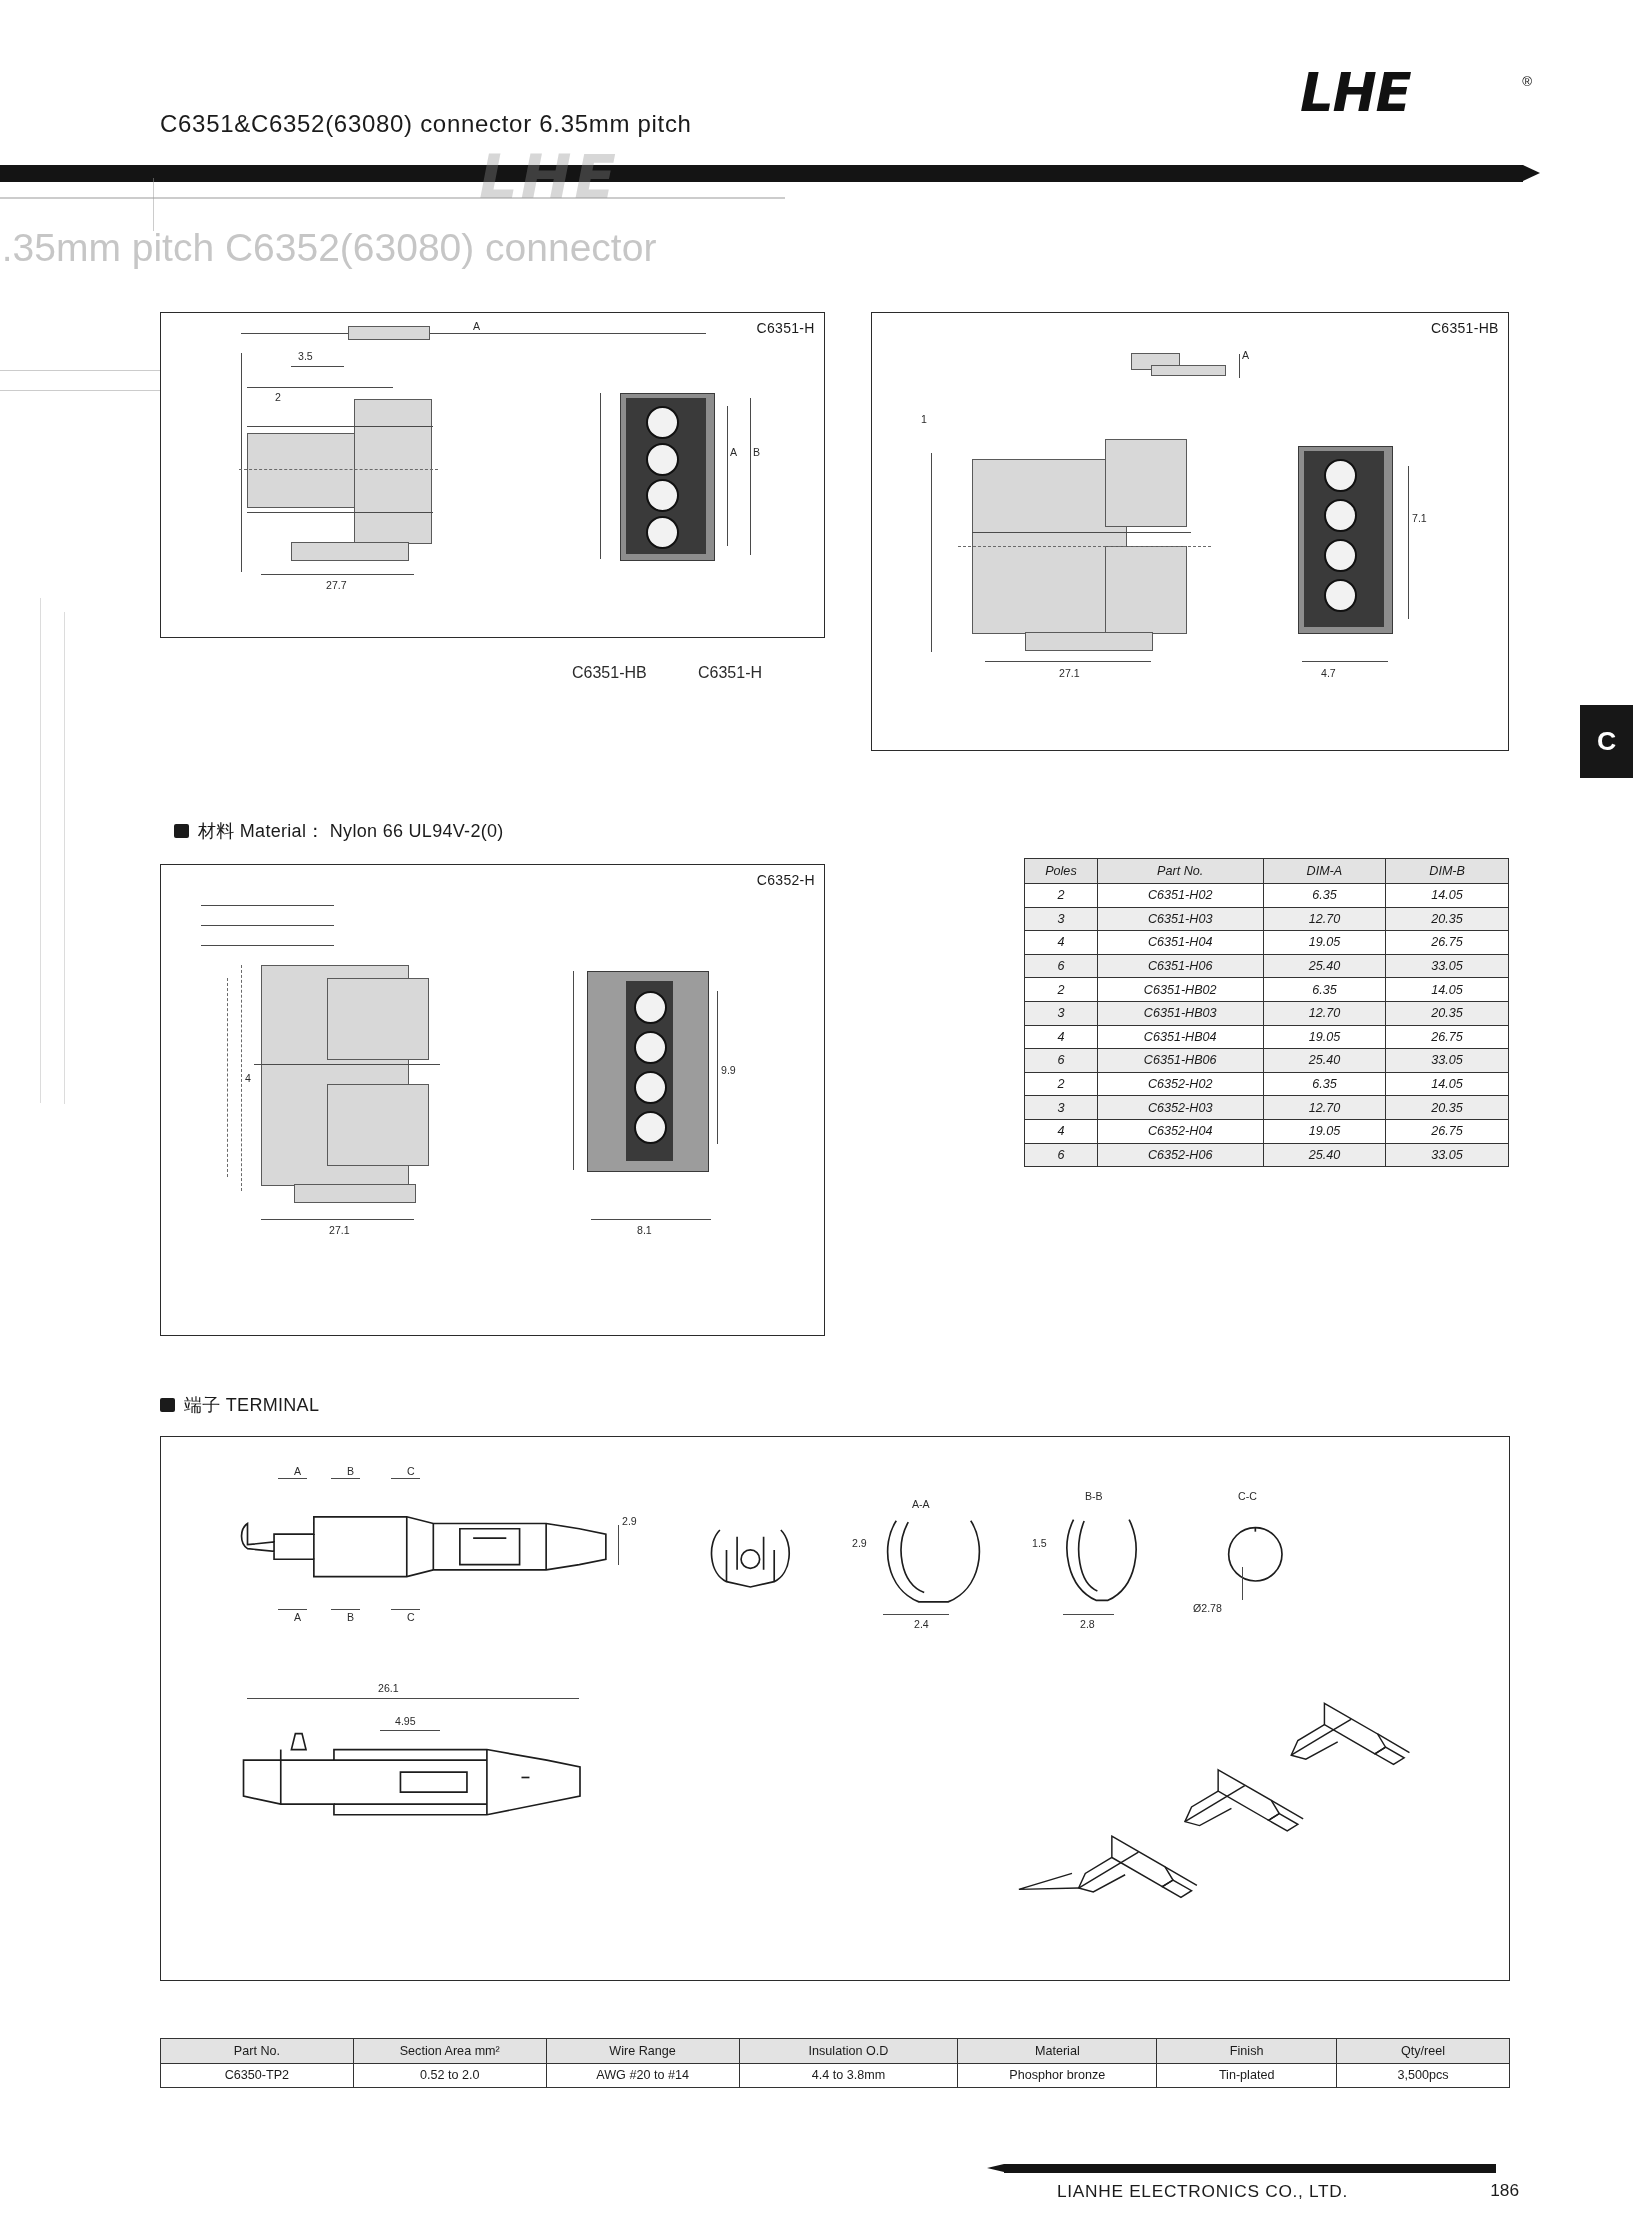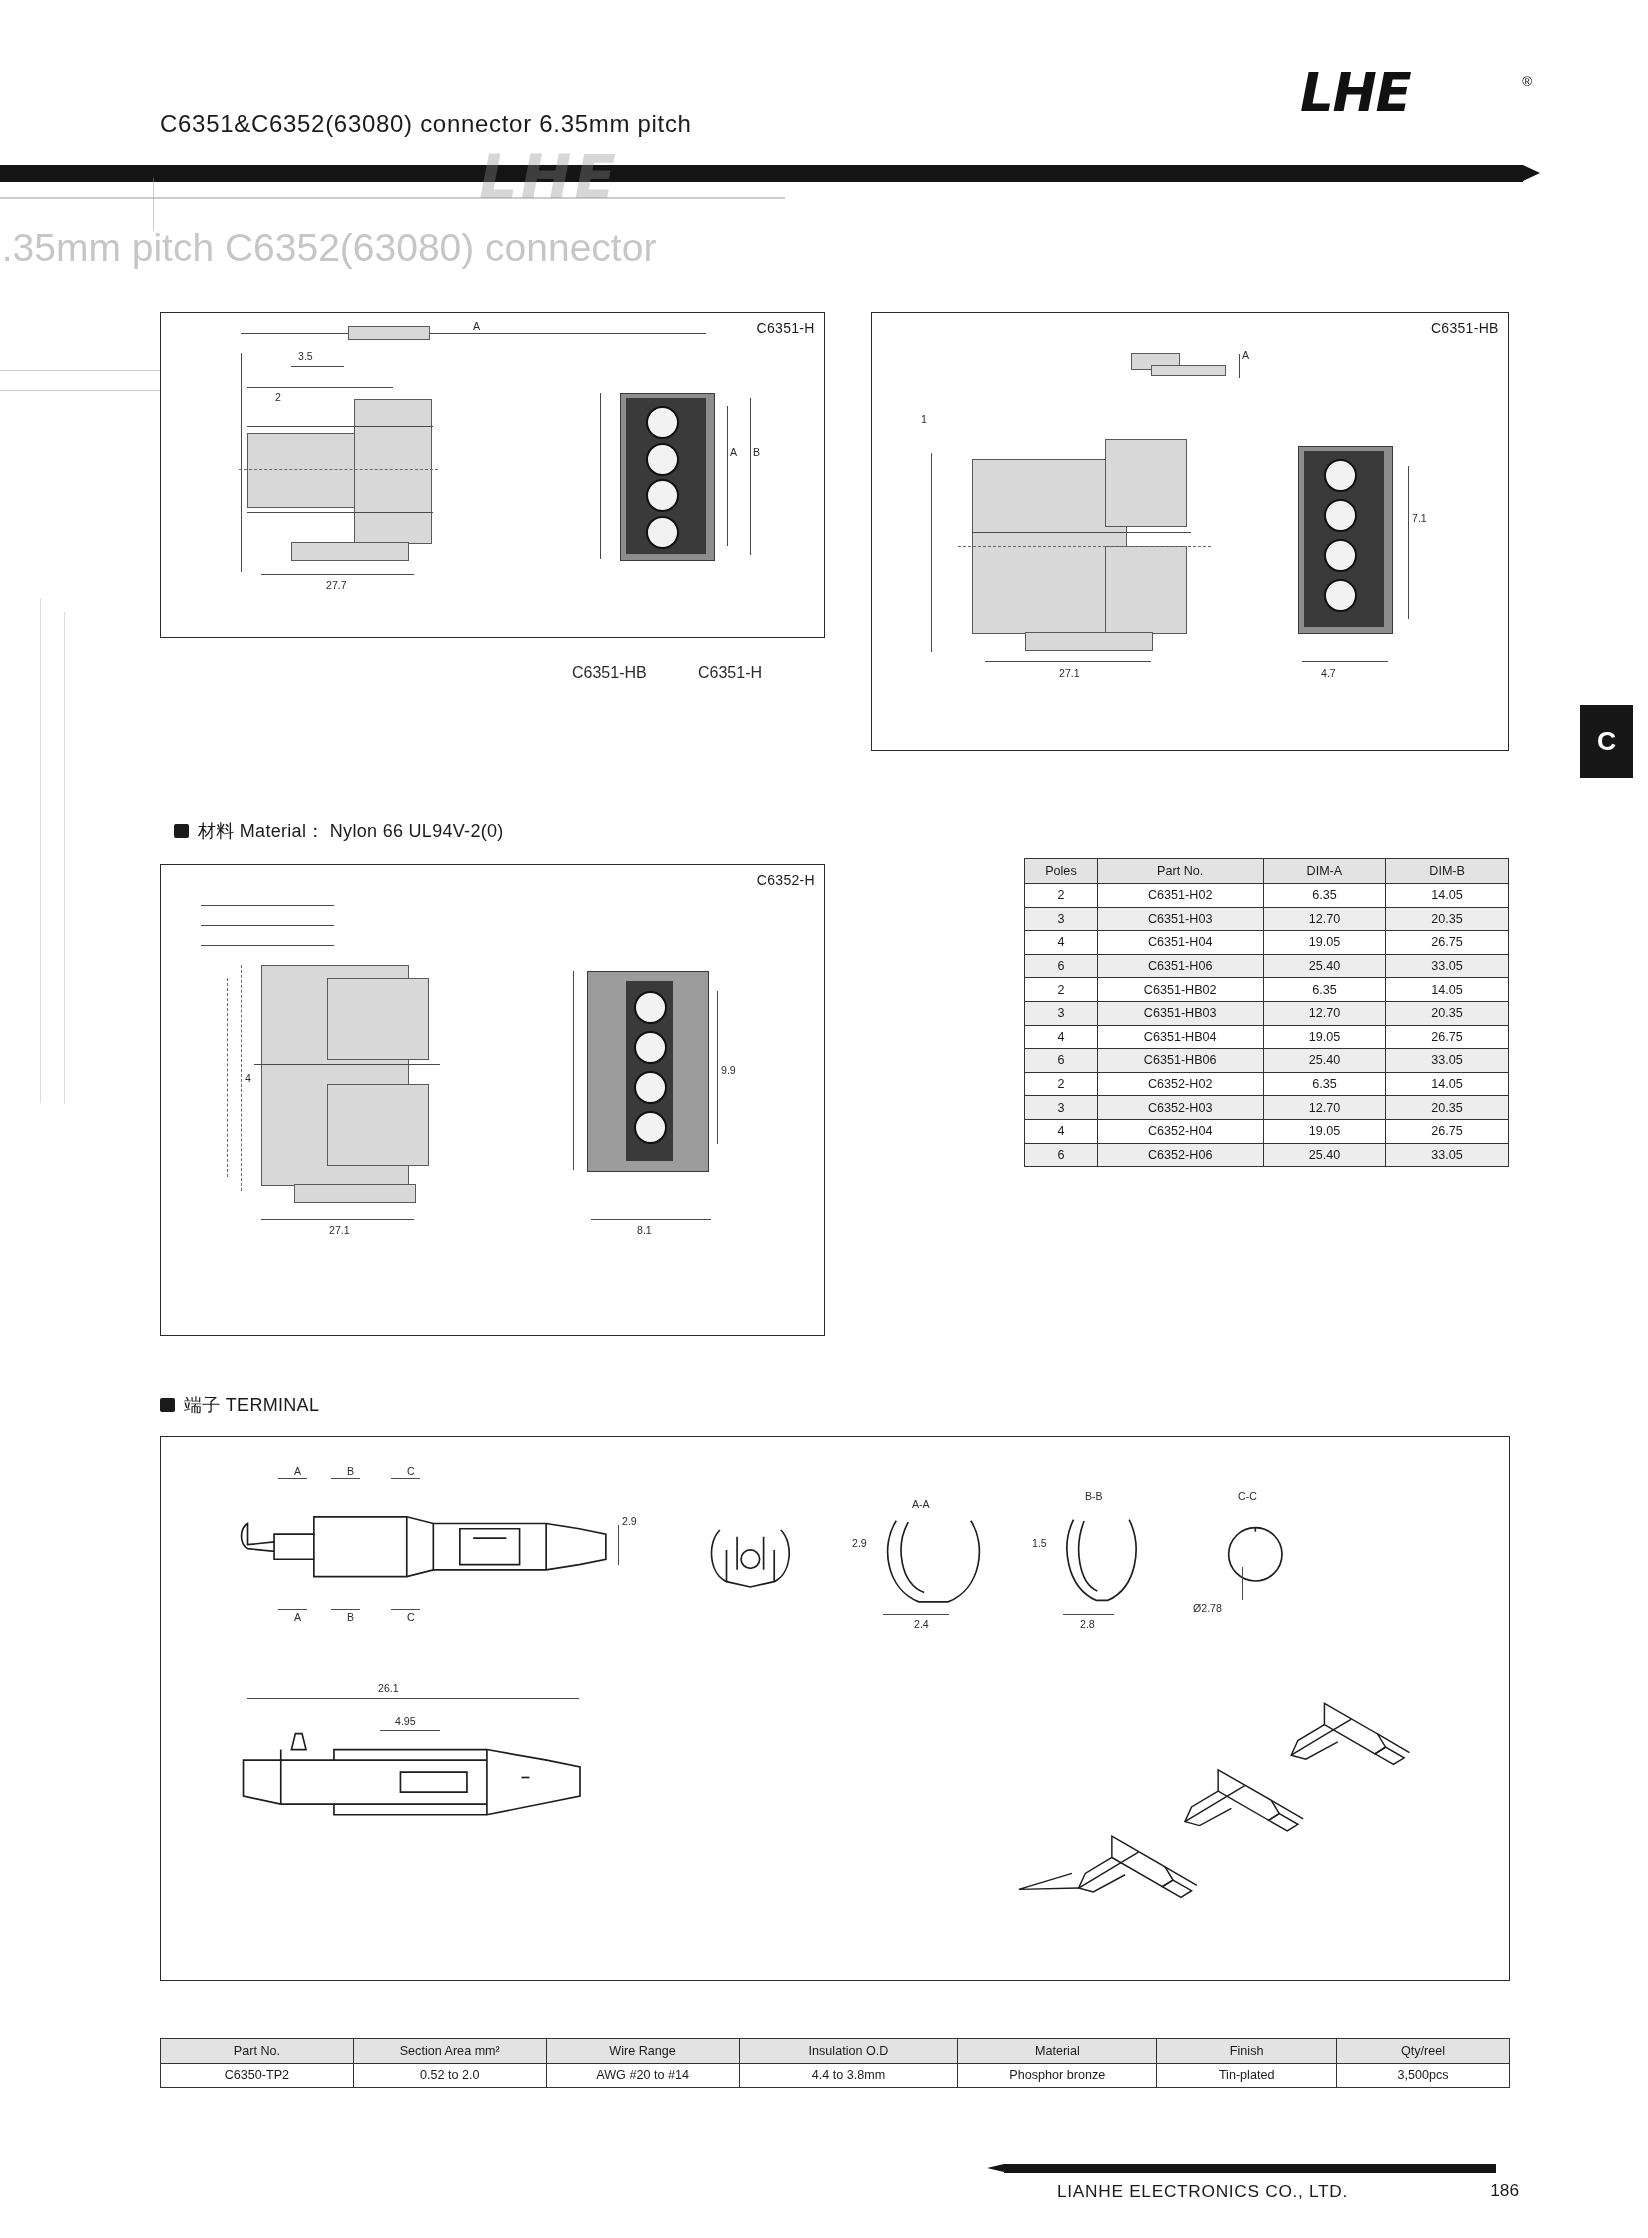--- a/index.html
+++ b/index.html
@@ -224,20 +224,21 @@
     font-size: 12.6px;
   }
   table.data tbody tr.alt td {
     background: #ededed;
   }
 
   #specs-table {
     left: 1024px;
     top: 858px;
     width: 485px;
+    font-style: italic;
   }
   #specs-table col.c0 { width: 73px; }
   #specs-table col.c1 { width: 166px; }
   #specs-table col.c2 { width: 123px; }
   #specs-table col.c3 { width: 123px; }
 
   #terminal-table {
     left: 160px;
     top: 2038px;
     width: 1350px;

